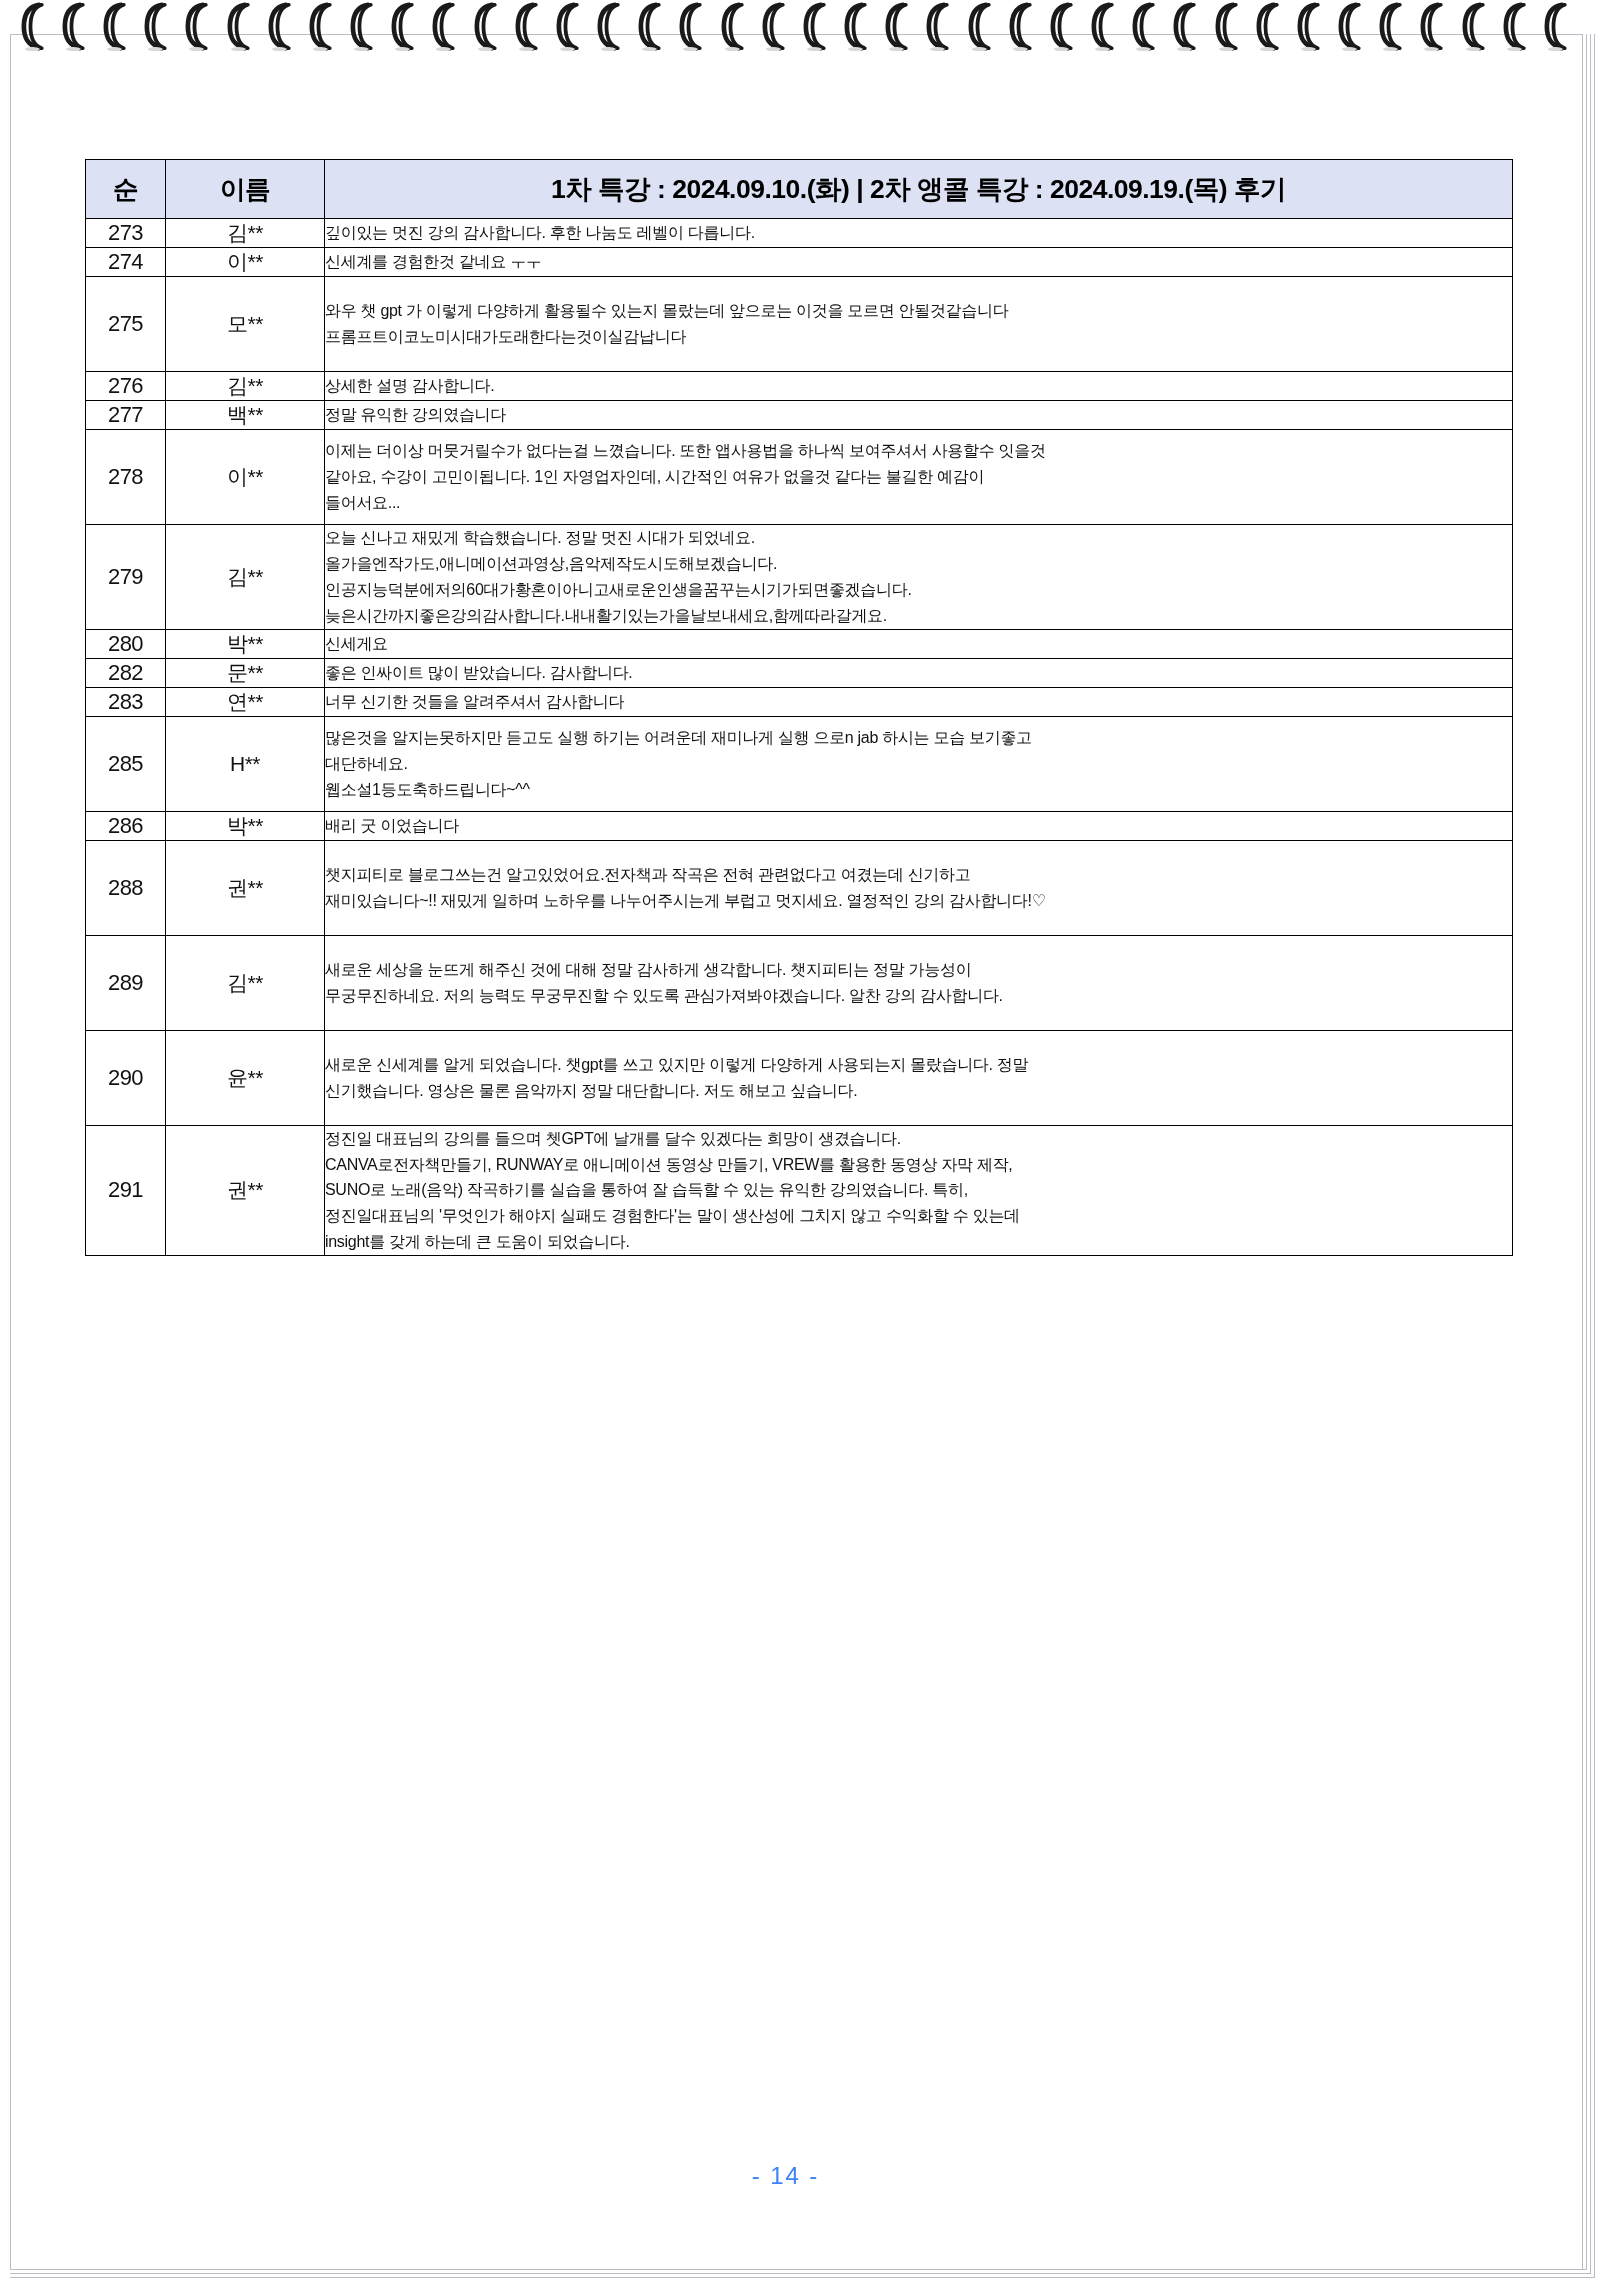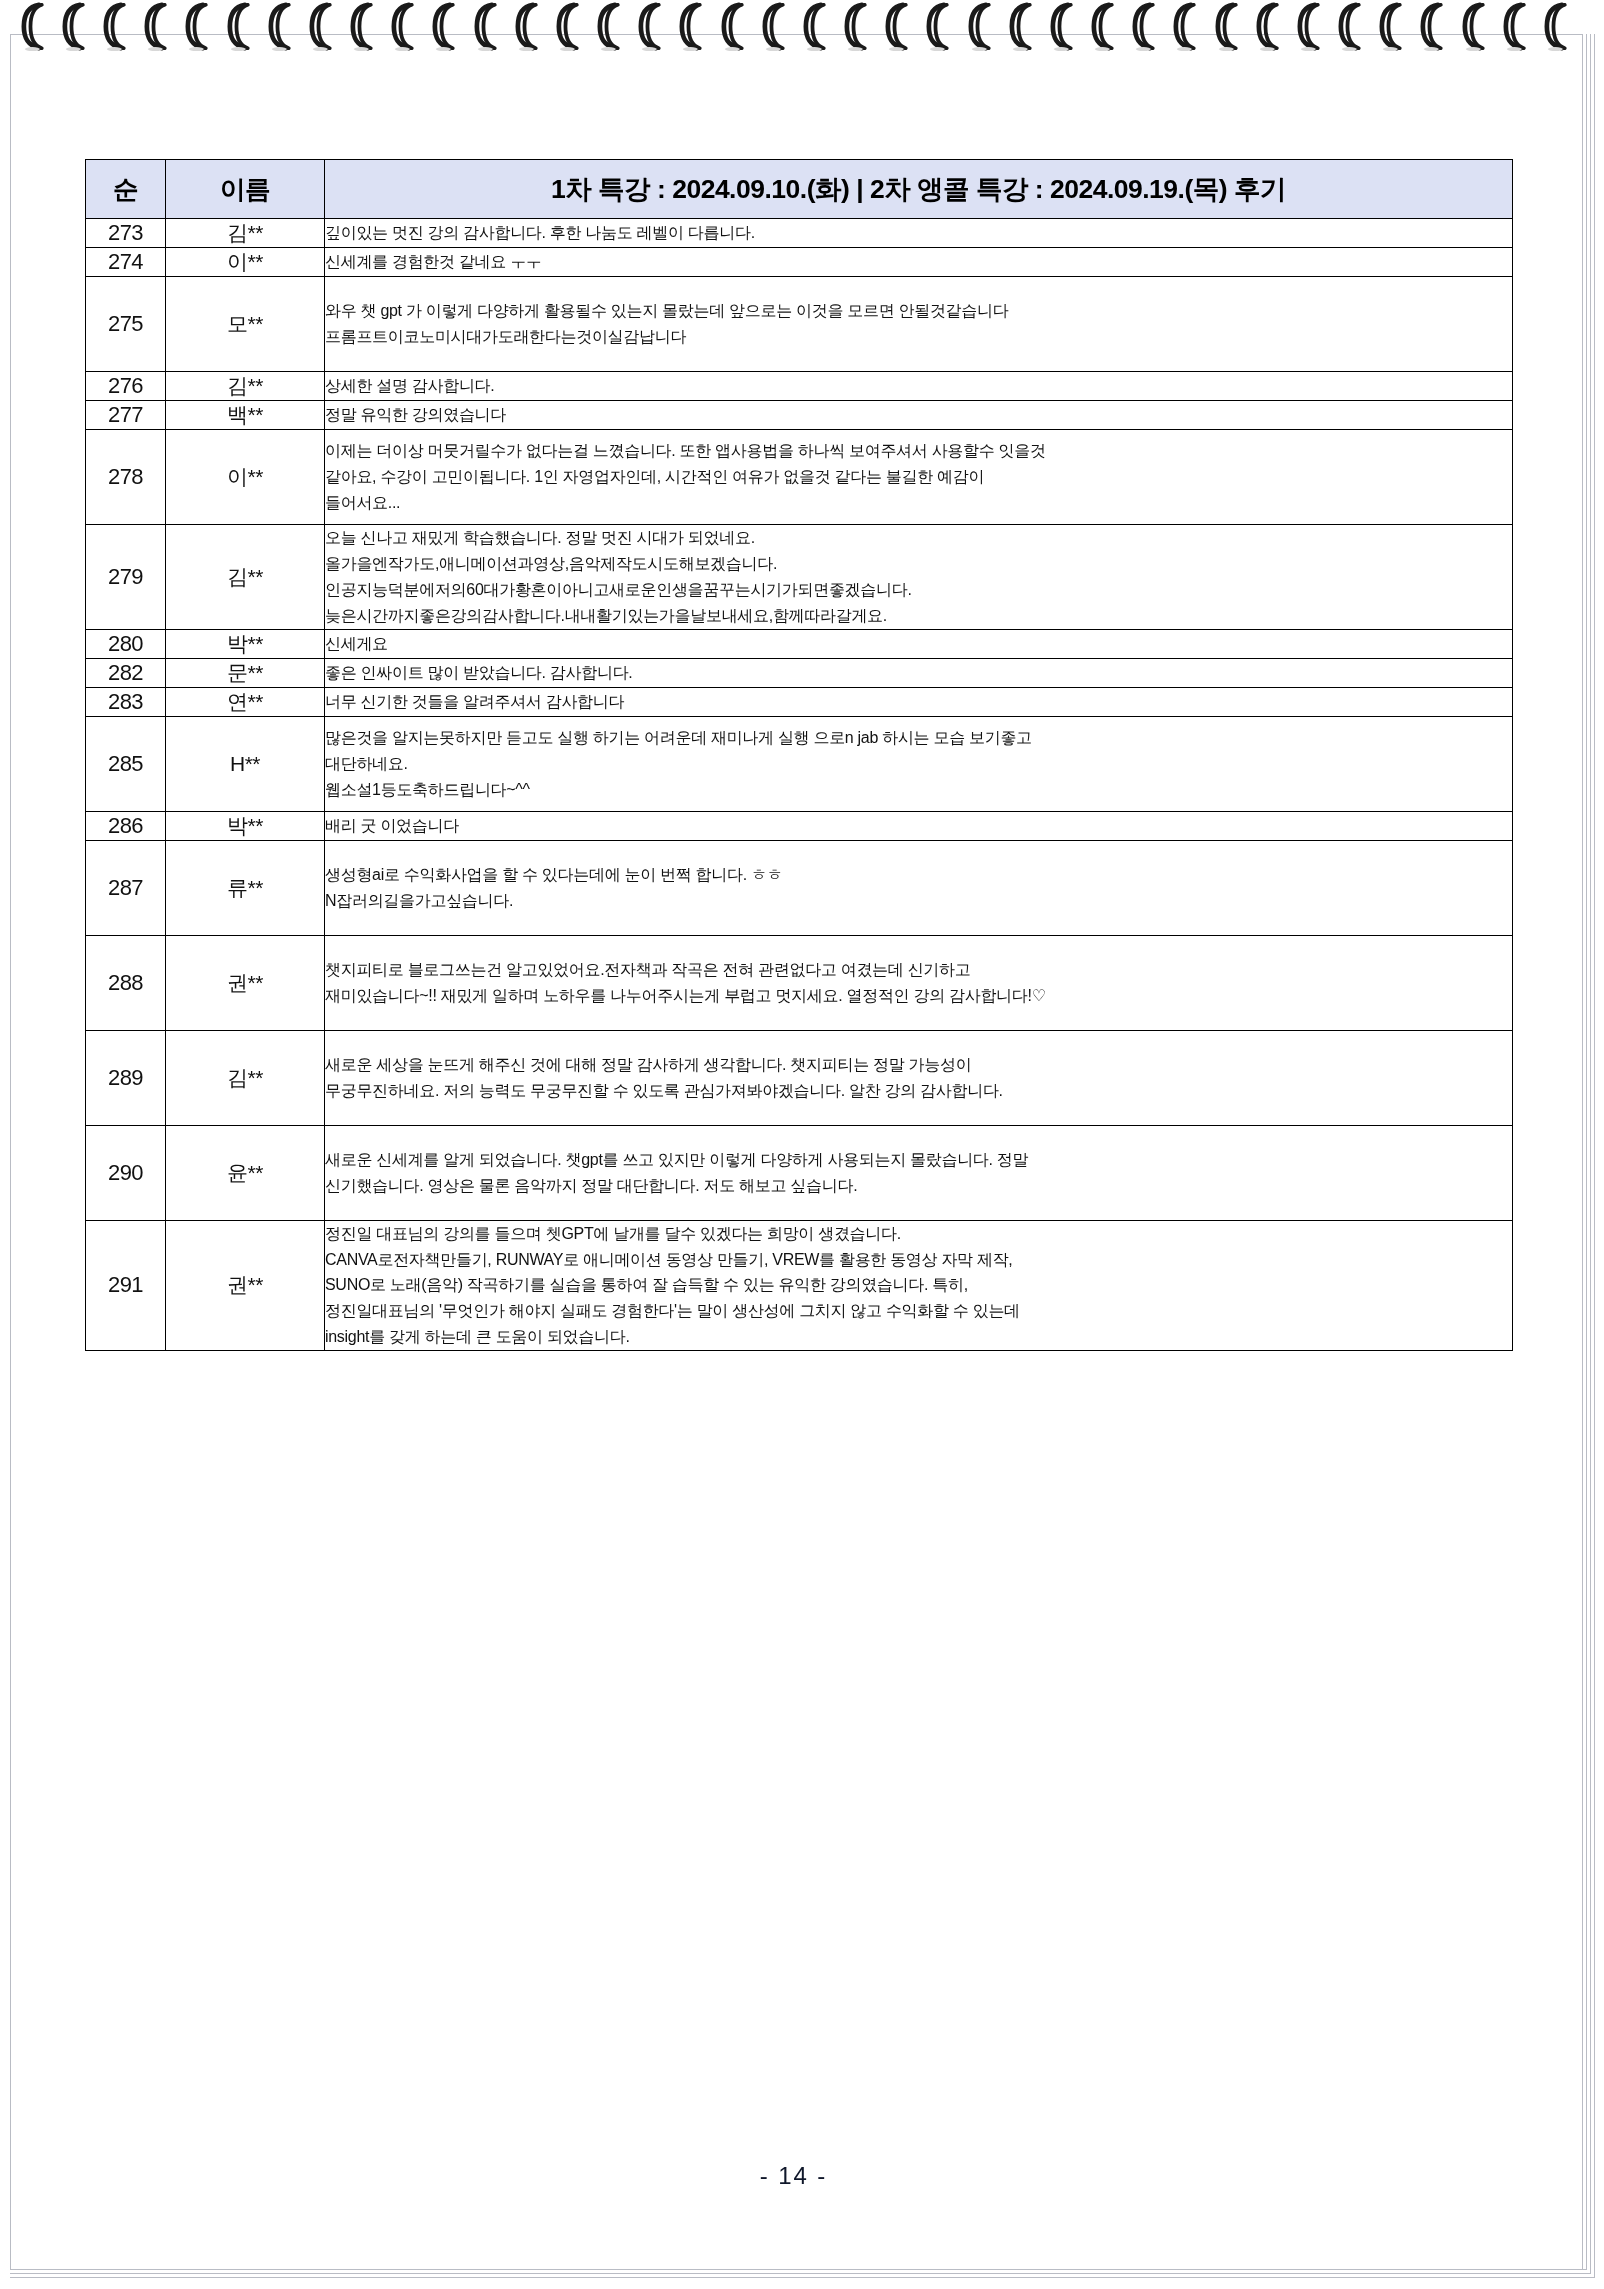--- a/index.html
+++ b/index.html
@@ -135,26 +135,26 @@
     word-break: keep-all;
     white-space: pre-line;
   }
   td.text .line { display: block; }
 
   tr.r-tall td { height: 95px; }
 
   
   .footer {
     position: absolute;
-    left: 8px;
+    left: 0;
     top: 2162px;
     width: 1571px;
     text-align: center;
     font-size: 24px;
-    color: #0f172a;
+    color: #3b82f6;
     letter-spacing: 1.9px;
   }
 </style>
 </head>
 <body>
 
 <div id="page">
 
   <div class="paper-stack">
     <div class="sheet s4"></div>
@@ -428,25 +428,20 @@
             <td class="num">285</td>
             <td class="name">H**</td>
             <td class="text"><span class="line">많은것을 알지는못하지만 듣고도 실행 하기는 어려운데 재미나게 실행 으로n jab 하시는 모습 보기좋고</span><span class="line">대단하네요.</span><span class="line">웹소설1등도축하드립니다~^^</span></td>
           </tr>
           <tr>
             <td class="num">286</td>
             <td class="name">박**</td>
             <td class="text"><span class="line">배리 굿 이었습니다</span></td>
           </tr>
           <tr class="r-tall">
-            <td class="num">287</td>
-            <td class="name">류**</td>
-            <td class="text"><span class="line">생성형ai로 수익화사업을 할 수 있다는데에 눈이 번쩍 합니다. ㅎㅎ</span><span class="line">N잡러의길을가고싶습니다.</span></td>
-          </tr>
-          <tr class="r-tall">
             <td class="num">288</td>
             <td class="name">권**</td>
             <td class="text"><span class="line">챗지피티로 블로그쓰는건 알고있었어요.전자책과 작곡은 전혀 관련없다고 여겼는데 신기하고</span><span class="line">재미있습니다~!! 재밌게 일하며 노하우를 나누어주시는게 부럽고 멋지세요. 열정적인 강의 감사합니다!♡</span></td>
           </tr>
           <tr class="r-tall">
             <td class="num">289</td>
             <td class="name">김**</td>
             <td class="text"><span class="line">새로운 세상을 눈뜨게 해주신 것에 대해 정말 감사하게 생각합니다. 챗지피티는 정말 가능성이</span><span class="line">무궁무진하네요. 저의 능력도 무궁무진할 수 있도록 관심가져봐야겠습니다. 알찬 강의 감사합니다.</span></td>
           </tr>
           <tr class="r-tall">

